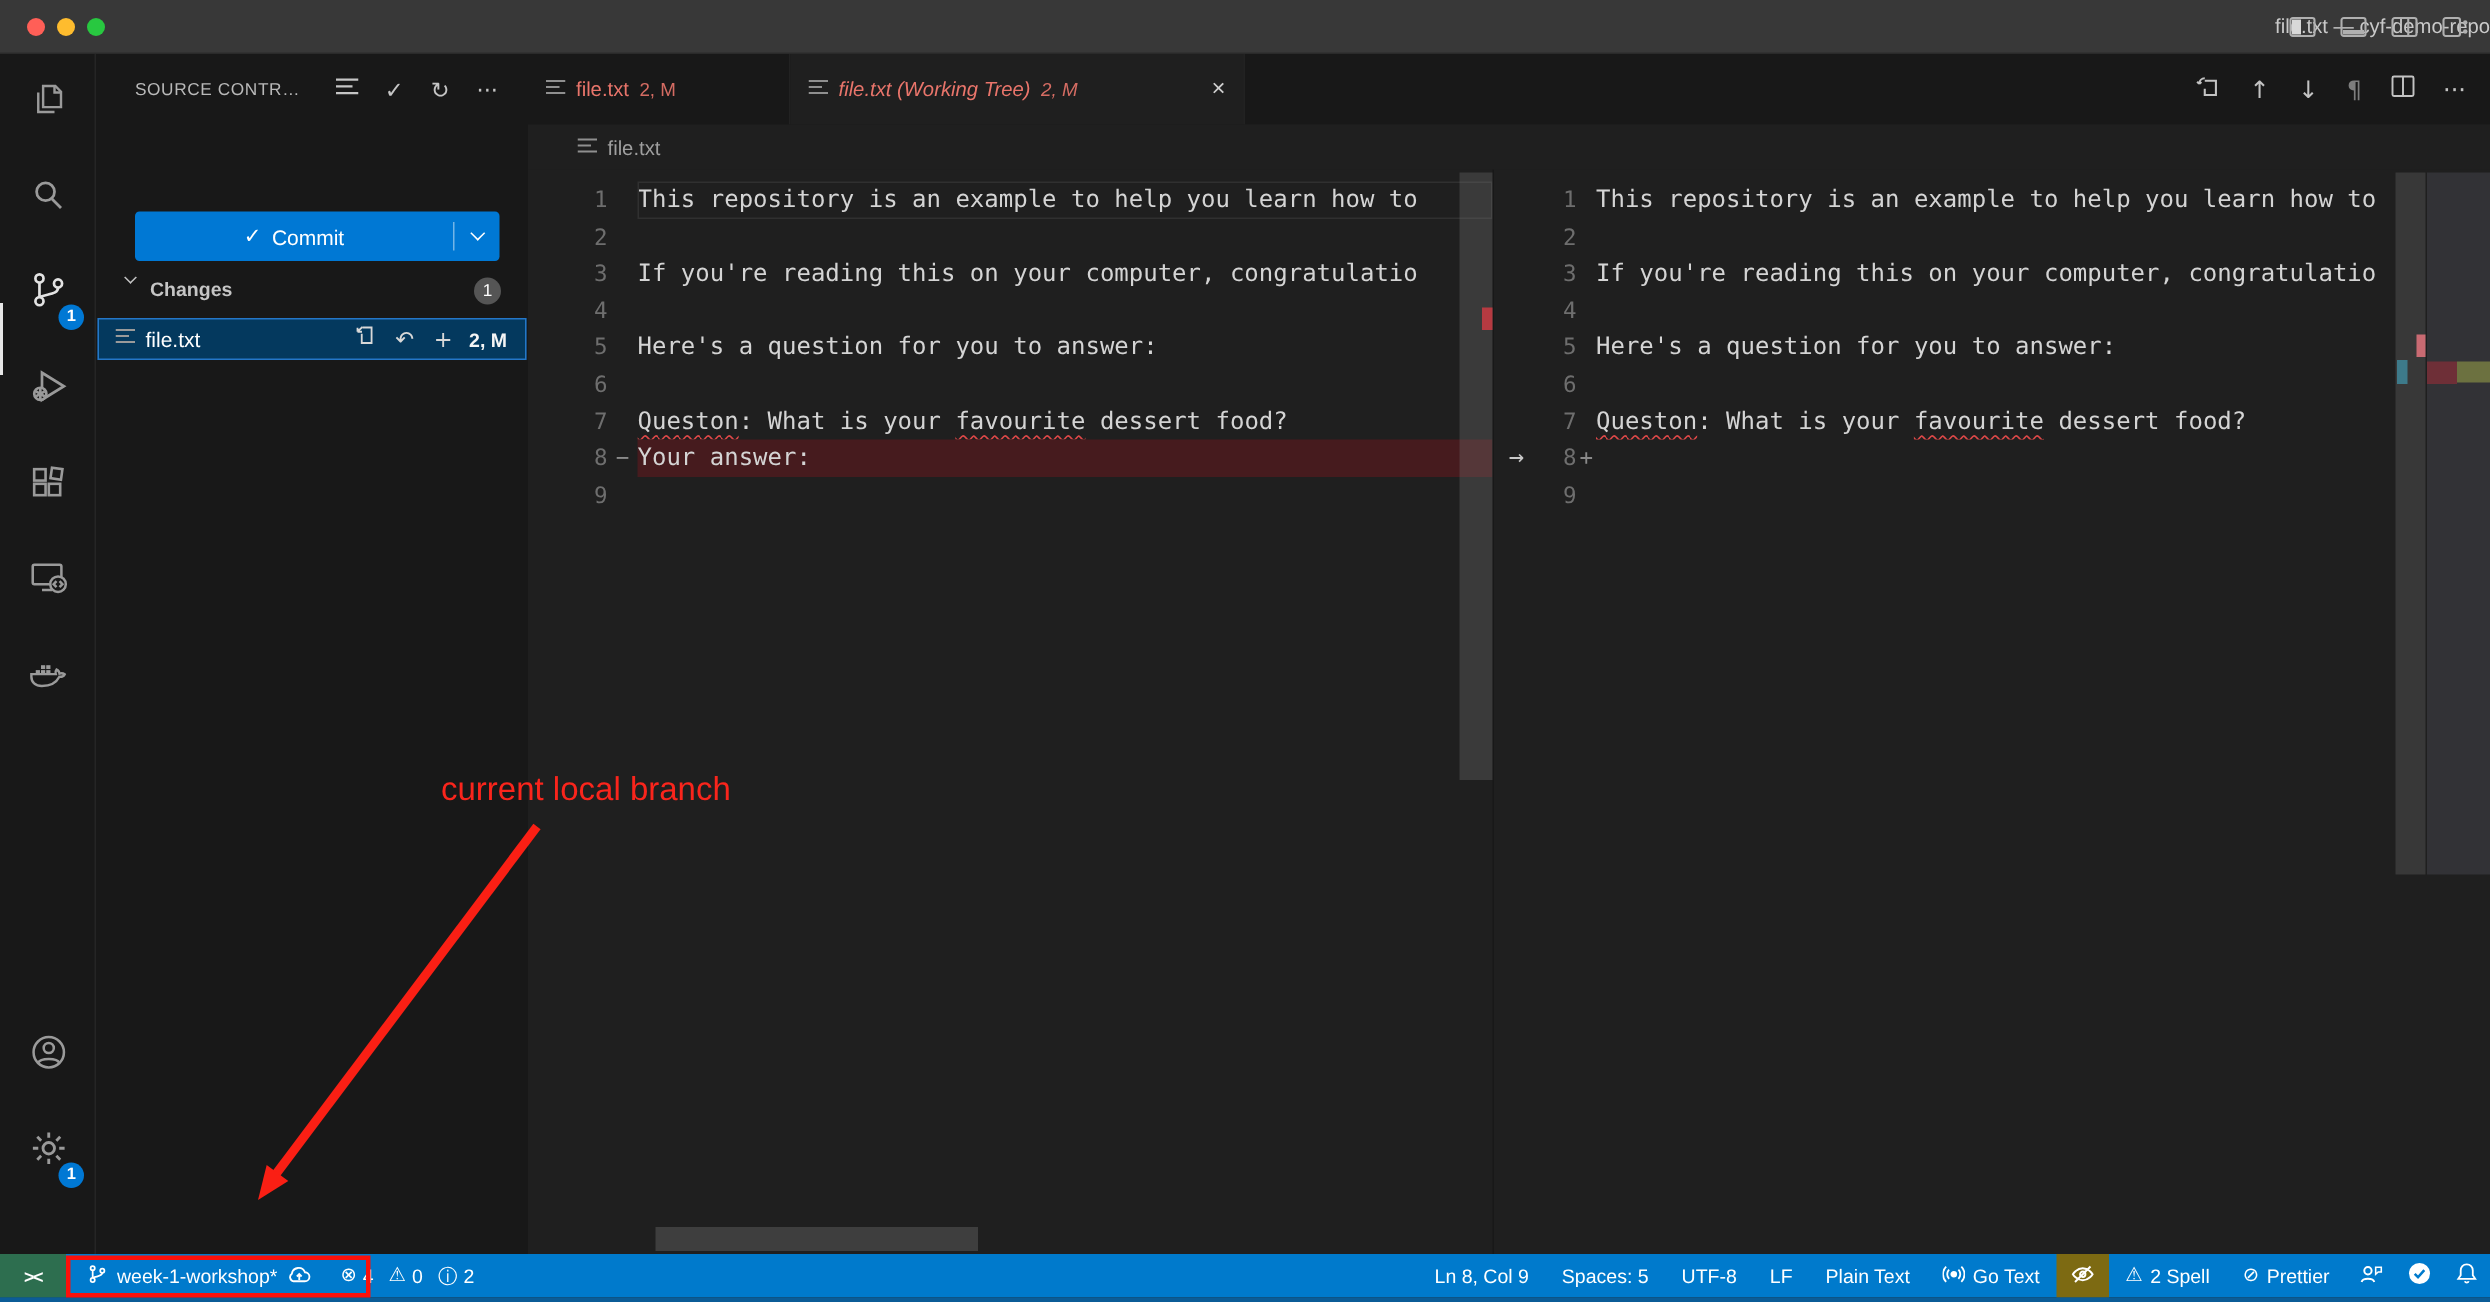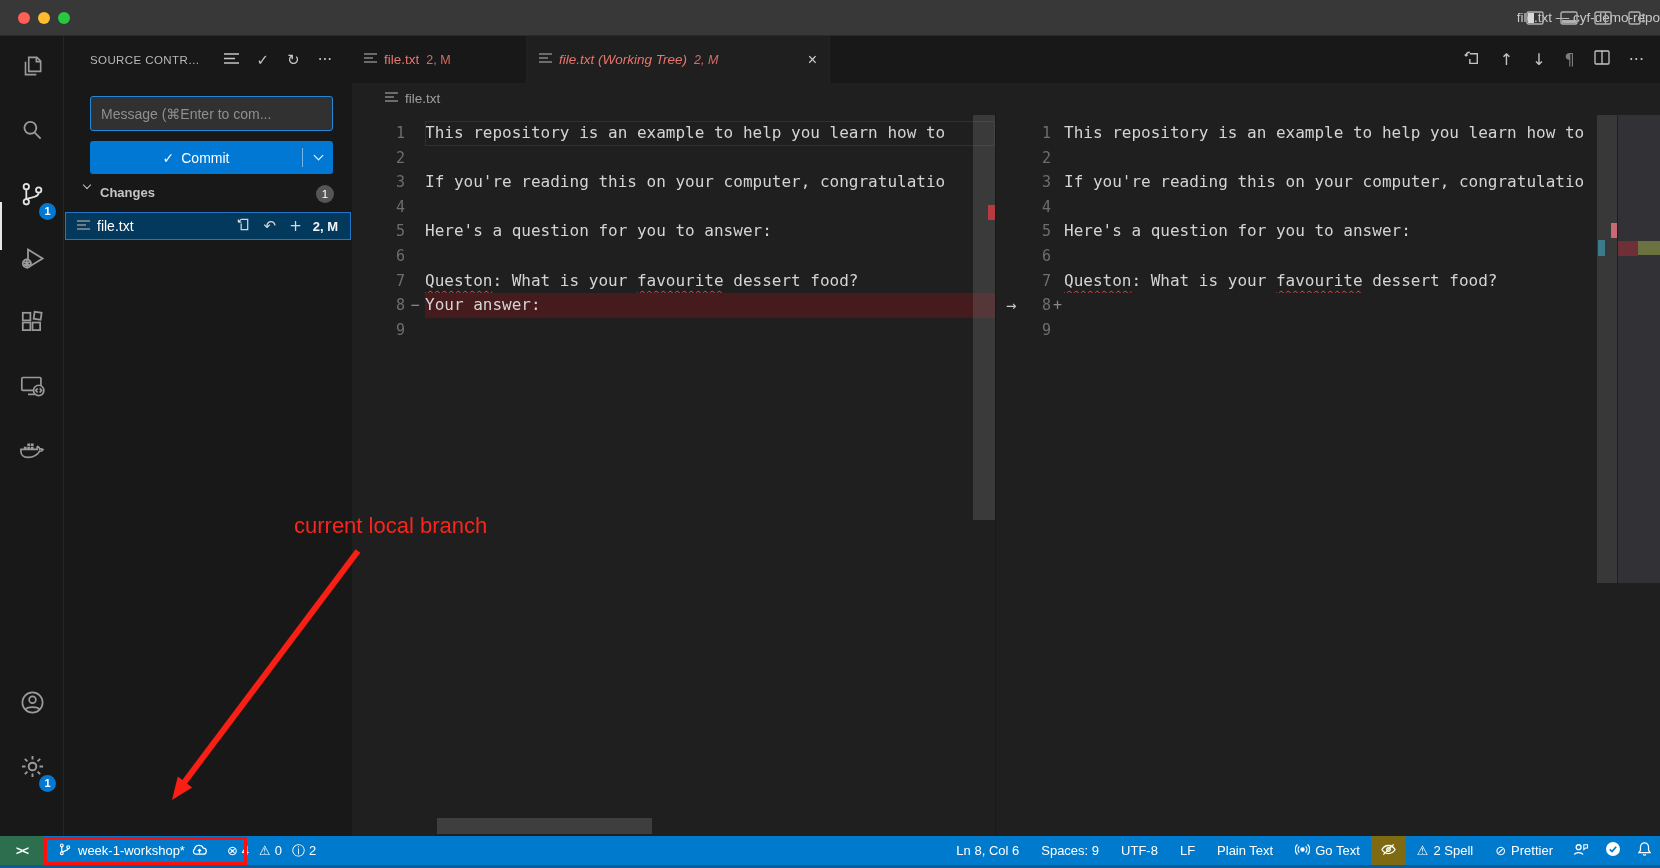--- a/index.html
+++ b/index.html
@@ -263,21 +263,20 @@
           <span><svg width="15" height="13" viewBox="0 0 15 13" stroke="#c5c5c5" stroke-width="1.5">
                 <line x1="0" y1="2" x2="15" y2="2"></line>
                 <line x1="0" y1="6.5" x2="11" y2="6.5"></line>
                 <line x1="0" y1="11" x2="15" y2="11"></line>
               </svg></span>
           <span class="uicon">✓</span>
           <span class="uicon">↻</span>
           <span class="uicon">···</span>
         </span>
       </div>
-      <input class="msg-input" type="text" placeholder="Message (⌘Enter to com..." style="">
       <div class="commit-btn">
         <span class="commit-main">
           <span class="uicon">✓</span>
           <span>Commit</span>
         </span>
         <span class="commit-sep"></span>
         <span class="commit-dd">
             <span class="chev"></span>
           </span>
       </div>
@@ -409,22 +408,22 @@
     </div>
     <div class="sb-item sb-problems">
       <span class="uicon">⊗</span>
       <span class="n">4</span>
       <span class="uicon">⚠</span>
       <span class="n">0</span>
       <span class="uicon">ⓘ</span>
       <span class="n">2</span>
     </div>
     <div class="sb-spacer"></div>
-    <div class="sb-item">Ln 8, Col 6</div>
-    <div class="sb-item">Spaces: 9</div>
+    <div class="sb-item">Ln 8, Col 9</div>
+    <div class="sb-item">Spaces: 5</div>
     <div class="sb-item">UTF-8</div>
     <div class="sb-item">LF</div>
     <div class="sb-item">Plain Text</div>
     <div class="sb-item">
       <span><svg width="15" height="15" viewBox="0 0 16 16" fill="none" stroke="#fff" stroke-width="1.3">
             <circle cx="8" cy="8" r="1.7" fill="#fff"></circle>
             <path d="M4.7 11.3a4.7 4.7 0 010-6.6M11.3 4.7a4.7 4.7 0 010 6.6M2.6 13.4a7.6 7.6 0 010-10.8M13.4 2.6a7.6 7.6 0 010 10.8"></path>
           </svg></span>
       <span>Go Text</span>
     </div>

